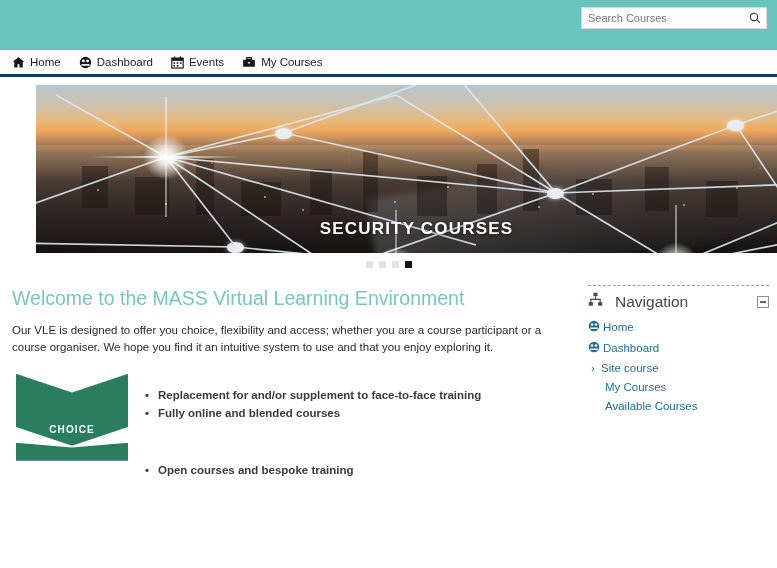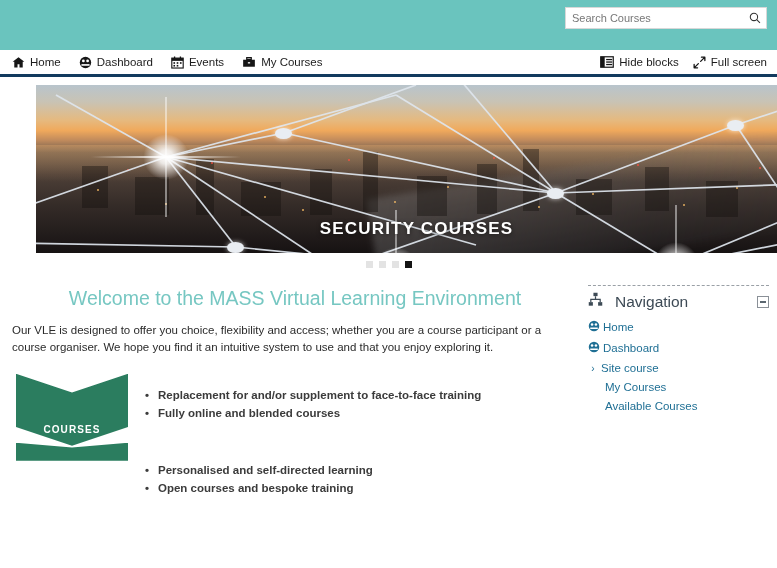--- a/index.html
+++ b/index.html
@@ -27,21 +27,21 @@
     font-weight: 400;
     letter-spacing: -0.2px;
     line-height: 1;
     white-space: nowrap;
     text-shadow: 0 1px 1px rgba(0,0,0,0.04);
   }
   .search-wrap {
     position: absolute;
     right: 10px;
     top: 7px;
-    width: 202px;
+    width: 186px;
     height: 22px;
     background: #ffffff;
     border: 1px solid #d8d8d8;
     display: flex;
     align-items: center;
     padding: 0 5px 0 6px;
   }
   .search-input {
     border: 0;
     outline: none;
@@ -192,21 +192,20 @@
   }
   .main-col { width: 570px; padding-left: 4px; }
   .side-col { width: 181px; padding-top: 4px; }
 
   .welcome-title {
     color: #76c7c2;
     font-size: 19.5px;
     font-weight: 400;
     margin: 6px 0 12px 0;
     line-height: 1.2;
-    text-align: center;
   }
   .welcome-text {
     font-size: 11.5px;
     color: #2b2b2b;
     line-height: 1.45;
     margin: 0 0 18px 0;
     max-width: 540px;
   }
 
   
@@ -379,44 +378,20 @@
         <svg width="14" height="13" viewBox="0 0 16 16">
           <rect x="5.2" y="2" width="5.6" height="2.2" fill="none" stroke="#161616" stroke-width="1.5"></rect>
           <rect x="0.8" y="4.6" width="14.4" height="8.6" fill="#161616"></rect>
           <rect x="6.6" y="7.6" width="2.8" height="1.6" fill="#fff"></rect>
         </svg>
       </span>
       <span>My Courses</span>
     </a>
   </div>
 
-  <div class="nav-right">
-    <a class="nav-item">
-      <span>
-        <svg width="14" height="12" viewBox="0 0 16 14">
-          <rect x="0.7" y="0.9" width="14.6" height="12.2" fill="none" stroke="#161616" stroke-width="1.4"></rect>
-          <rect x="0.7" y="0.9" width="4.6" height="12.2" fill="#161616"></rect>
-          <rect x="7" y="3.4" width="7" height="1.5" fill="#161616"></rect>
-          <rect x="7" y="6.3" width="7" height="1.5" fill="#161616"></rect>
-          <rect x="7" y="9.2" width="7" height="1.5" fill="#161616"></rect>
-        </svg>
-      </span>
-      <span>Hide blocks</span>
-    </a>
-
-    <a class="nav-item">
-      <span>
-        <svg width="13" height="13" viewBox="0 0 16 16">
-          <path d="M9.4 6.6 14.6 1.4M14.6 1.4h-4.2M14.6 1.4v4.2" fill="none" stroke="#161616" stroke-width="1.6" stroke-linecap="round"></path>
-          <path d="M6.6 9.4 1.4 14.6M1.4 14.6h4.2M1.4 14.6v-4.2" fill="none" stroke="#161616" stroke-width="1.6" stroke-linecap="round"></path>
-        </svg>
-      </span>
-      <span>Full screen</span>
-    </a>
-  </div>
 </div>
 
 <div class="carousel-region">
   <div class="carousel">
     <div class="carousel-slide">
       <div class="city-sky"></div>
       <div class="city-ground"></div>
       <div class="city-haze"></div>
       <div class="river"></div>
 
@@ -505,35 +480,34 @@
 
 <div class="page">
 
   <div class="main-col">
     <h1 class="welcome-title">Welcome to the MASS Virtual Learning Environment</h1>
     <p class="welcome-text">Our VLE is designed to offer you choice, flexibility and access; whether you are a course participant or a course organiser. We hope you find it an intuitive system to use and that you enjoy exploring it.</p>
 
     <div class="infographic">
       <div class="chev-col">
         <div class="chev">
-          <span class="chev-label">COURSES</span>
+          <span class="chev-label">CHOICE</span>
         </div>
         <div class="chev-stub"></div>
       </div>
 
       <div class="bullets group-1">
         <ul>
           <li>Replacement for and/or supplement to face-to-face training</li>
           <li>Fully online and blended courses</li>
         </ul>
       </div>
 
       <div class="bullets group-2">
         <ul>
-          <li>Personalised and self-directed learning</li>
           <li>Open courses and bespoke training</li>
         </ul>
       </div>
     </div>
   </div>
 
   <div class="side-col">
     <div class="block">
       <div class="block-header">
         <span>

